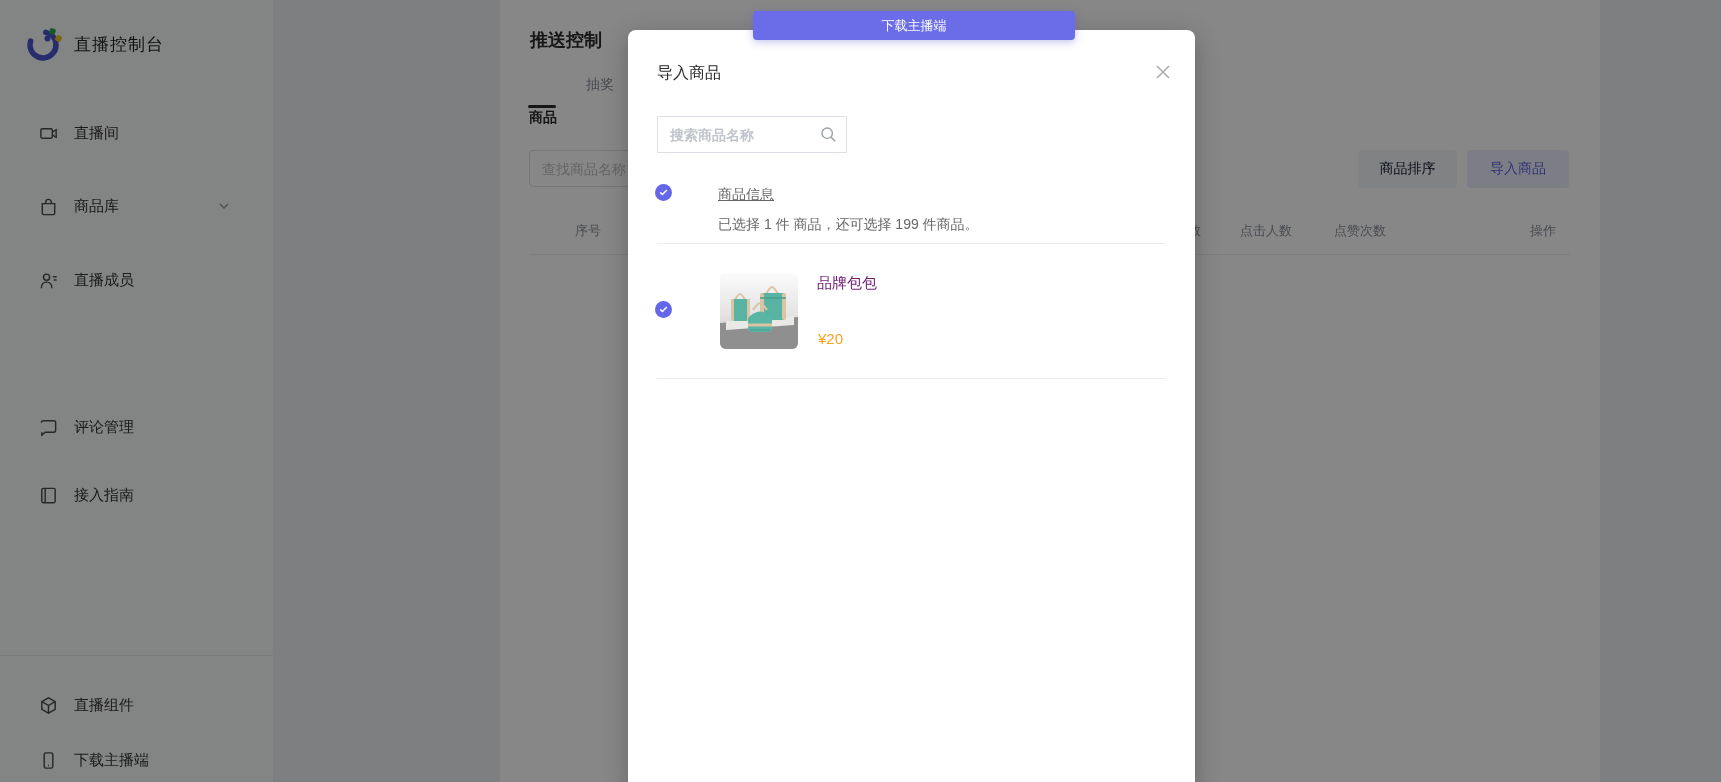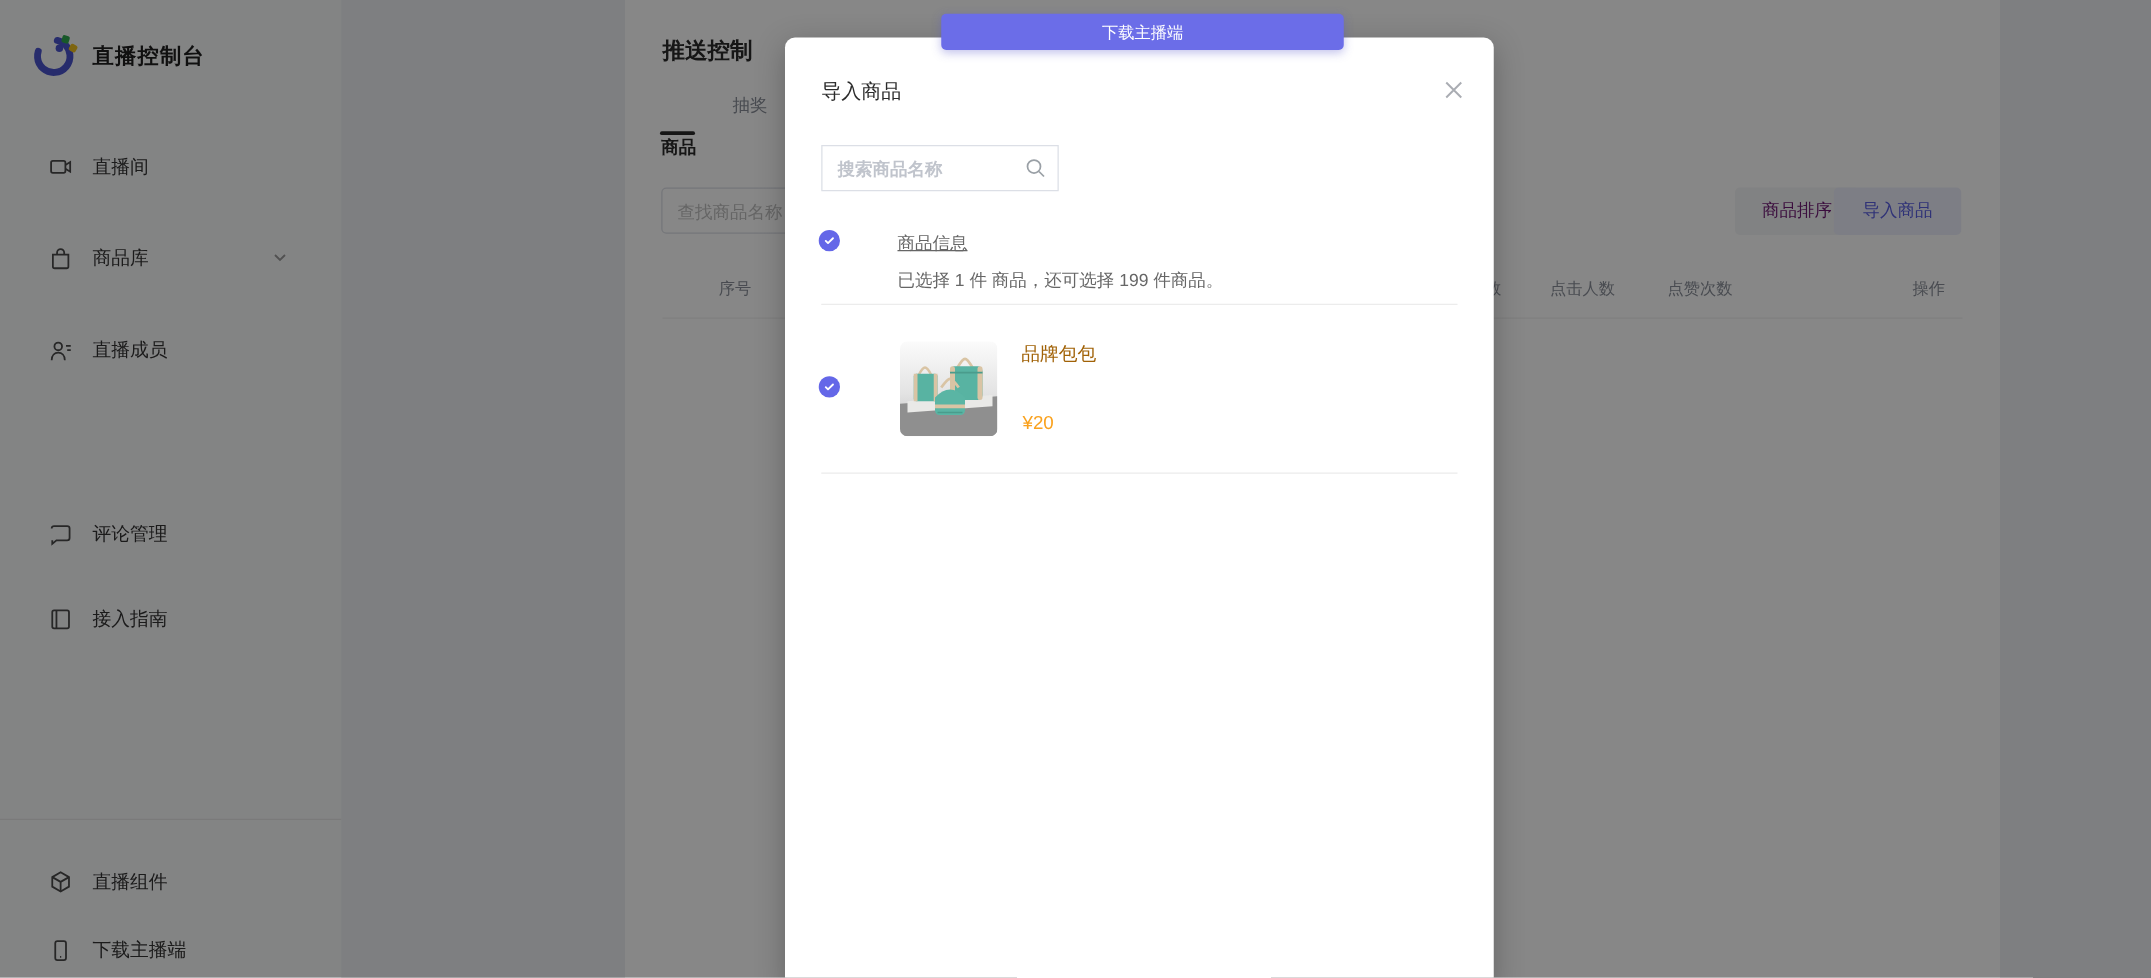--- a/index.html
+++ b/index.html
@@ -3,40 +3,40 @@
 <meta charset="utf-8">
 <style>
   * { margin:0; padding:0; box-sizing:border-box; }
   html,body { width:1721px; height:782px; overflow:hidden; }
   body { font-family:"Liberation Sans","DejaVu Sans",sans-serif; background:#eef0f3; position:relative; color:#333; }
 
   
   .sidebar { position:absolute; left:0; top:0; width:273px; height:782px; background:#f8f9fa; }
   .logo-row { position:absolute; left:24px; top:24px; display:flex; align-items:center; }
   .logo { width:40px; height:40px; }
-  .app-title { margin-left:10px; font-size:17px; font-weight:700; color:#1f1f1f; letter-spacing:1px; }
+  .app-title { margin-left:10px; font-size:17px; font-weight:400; color:#1f1f1f; letter-spacing:1px; }
   .nav-item { position:absolute; left:0; width:273px; height:40px; display:flex; align-items:center; cursor:pointer; }
   .nicon { width:22px; height:22px; margin-left:37px; display:inline-flex; align-items:center; justify-content:center; }
   .nicon svg { width:21px; height:21px; stroke:#4a4a4a; fill:none; stroke-width:1.5; }
   .nlabel { margin-left:15px; font-size:15px; color:#333; }
   .chev { position:absolute; right:42px; width:14px; height:14px; }
   .chev svg { width:14px; height:14px; stroke:#999; fill:none; stroke-width:1.5; }
   .side-divider { position:absolute; left:0; top:655px; width:273px; height:1px; background:#e6e6e6; }
 
   
   .content-card { position:absolute; left:500px; top:0; width:1100px; height:782px; background:#ffffff; }
   .page-title { position:absolute; left:30px; top:28px; font-size:18px; font-weight:700; color:#2b2b2b; }
   .tab { position:absolute; top:76px; font-size:14px; cursor:pointer; }
   .tab-active { left:29px; color:#2b2b2b; font-weight:700;margin-top:33px; }
   .tab-inactive { left:86px; color:#8a8f99; }
   .tab-underline { position:absolute; left:28px; top:105px; width:28px; height:3px; background:#2b2b2b; border-radius:2px; }
   .bg-search { position:absolute; left:29px; top:150px; width:230px; height:37px; border:1px solid #dcdfe6; border-radius:4px; font-size:14px; padding:0 12px; color:#333; background:#fff; outline:none; }
   .bg-search::placeholder { color:#bfbfbf; }
   .btn { position:absolute; top:150px; height:38px; border:none; border-radius:4px; font-size:14px; cursor:pointer; font-family:inherit; }
-  .btn-sort { left:888px; width:99px; background:#f4f5f7; color:#701a75; }
+  .btn-sort { left:858px; width:99px; background:#f4f5f7; color:#0f172a; }
   .btn-import { left:967px; width:102px; background:#edeffc; color:#5a5fe0; font-weight:500; }
   .th { position:absolute; top:222px; font-size:13px; color:#8a8f99; }
   .th-index { left:75px; }
   .th-partial { left:688px; }
   .th-clicks { left:740px; }
   .th-likes { left:834px; }
   .th-actions { left:1030px;font-family:Liberation Mono, monospace; }
   .thead-border { position:absolute; left:30px; top:254px; width:1040px; height:1px; background:#efefef; }
 
   
@@ -52,21 +52,21 @@
   .search-icon svg { width:17px; height:17px; stroke:#9aa0a6; fill:none; stroke-width:1.4; }
   .check-circle { position:absolute; width:17px; height:17px; border-radius:50%; background:#6467e8; display:flex; align-items:center; justify-content:center; cursor:pointer; }
   .check-circle svg { width:11px; height:11px; stroke:#fff; stroke-width:2.2; fill:none; }
   .row1-check { left:27px; top:154px; }
   .row2-check { left:27px; top:271px; }
   .summary-title { position:absolute; left:90px; top:156px; font-size:14px; color:#666;text-decoration:underline; }
   .summary-detail { position:absolute; left:90px; top:186px; font-size:14px; color:#666; }
   .m-divider { position:absolute; left:29px; width:509px; height:1px; background:#ececec; }
   .m-div1 { top:213px; } .m-div2 { top:348px; }
   .product-thumb { position:absolute; left:92px; top:243px; width:78px; height:76px; border-radius:6px; overflow:hidden; }
-  .product-name { position:absolute; left:189px; top:244px; font-size:15px; font-weight:500; color:#a16207; }
+  .product-name { position:absolute; left:189px; top:244px; font-size:15px; font-weight:500; color:#701a75; }
   .product-price { position:absolute; left:190px; top:300px; font-size:15px; color:#faa21e; }
 
   .toast { position:absolute; left:753px; top:11px; width:322px; height:29px; background:#6b6de8; border-radius:4px; color:#fff; font-size:13px; text-align:center; line-height:29px; z-index:30; box-shadow:0 2px 8px rgba(80,80,200,0.35); }
 </style>
 </head>
 <body>
 
 <aside class="sidebar">
   <div class="logo-row">
     <svg class="logo" viewBox="0 0 40 40">

